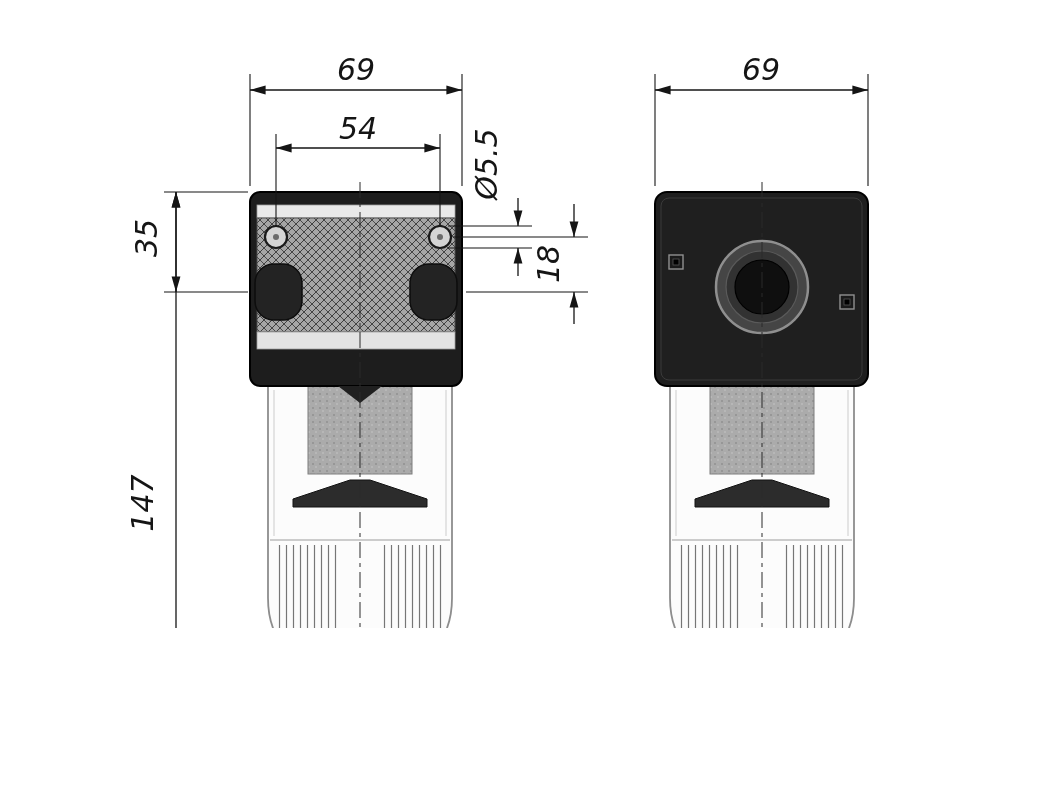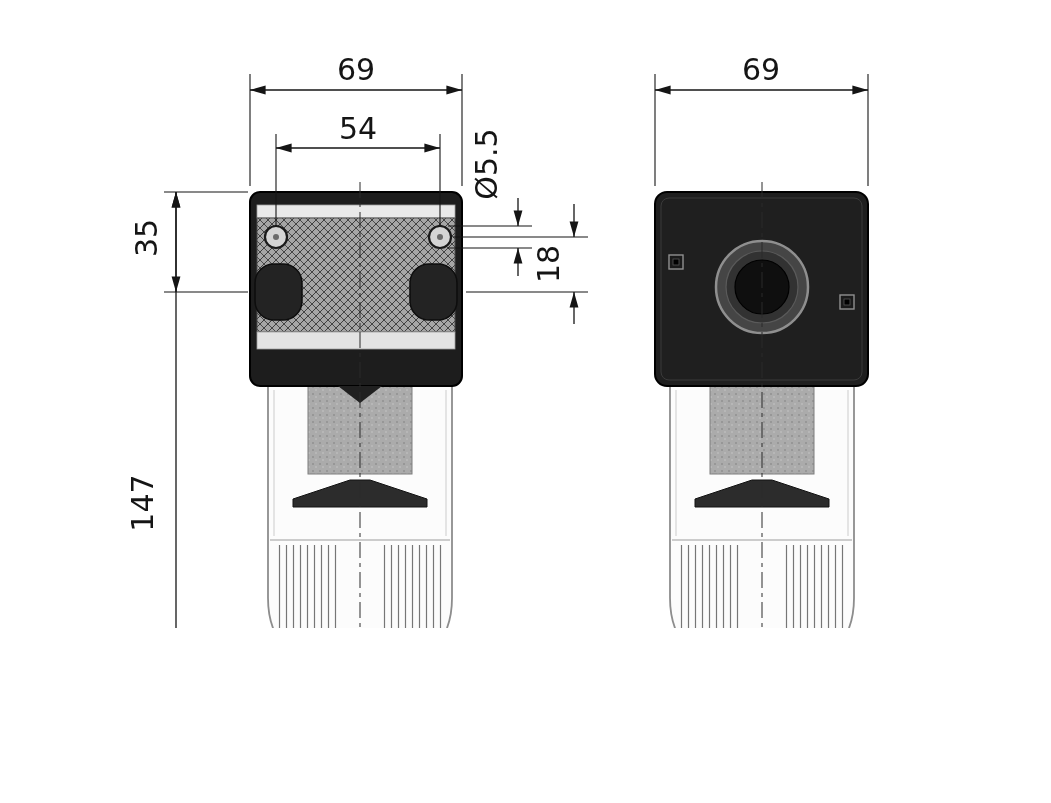--- a/index.html
+++ b/index.html
@@ -1,16 +1,16 @@
 <!DOCTYPE html>
 <html><head>
 <meta charset="utf-8">
 <style>
   html,body{margin:0;padding:0;background:#ffffff;}
-  .stage{position:relative;width:1051px;height:628px;background:#ffffff;overflow:hidden;}
+  .stage{position:relative;width:1051px;height:628px;background:#ffffff;overflow:hidden;font-style:italic;}
   svg{display:block;}
   text.dim{font-family:"DejaVu Sans",sans-serif;font-size:30px;fill:#151515;font-weight:500;}
 </style>
 </head>
 <body>
 
 <div class="stage">
 <svg width="1051" height="803" viewBox="0 0 1051 803">
   <defs>
     <marker id="arr" viewBox="0 0 12 8" refX="12" refY="4" markerWidth="12" markerHeight="8" orient="auto-start-reverse">

